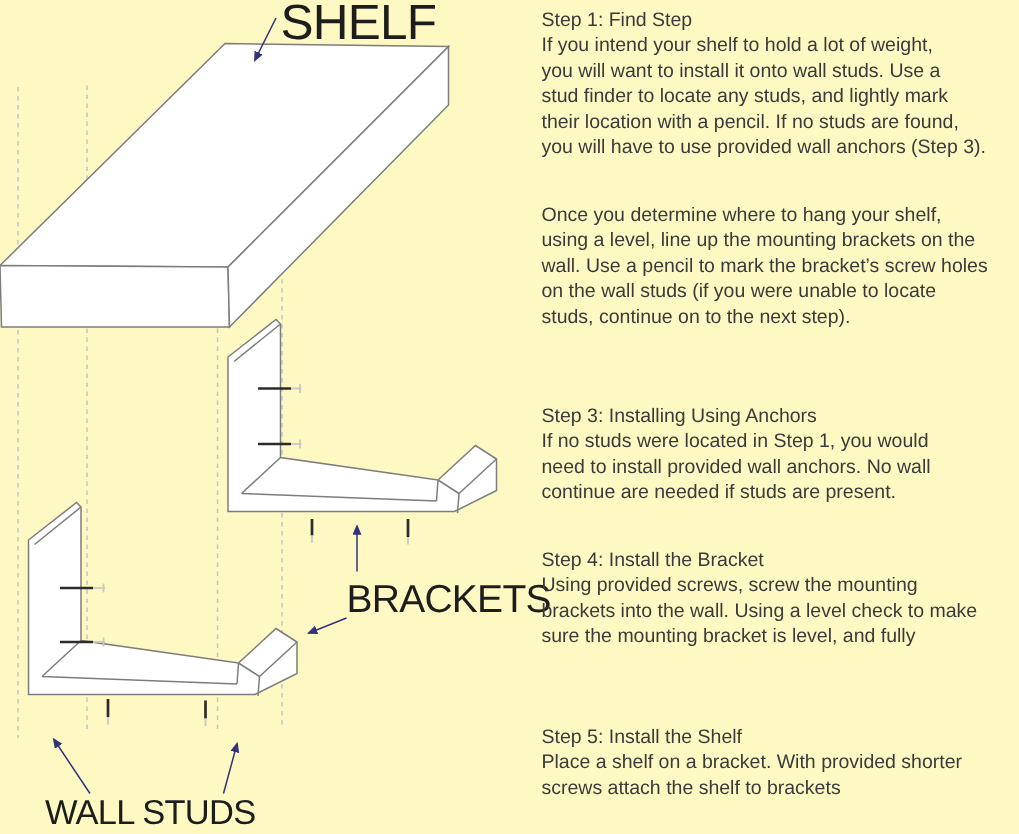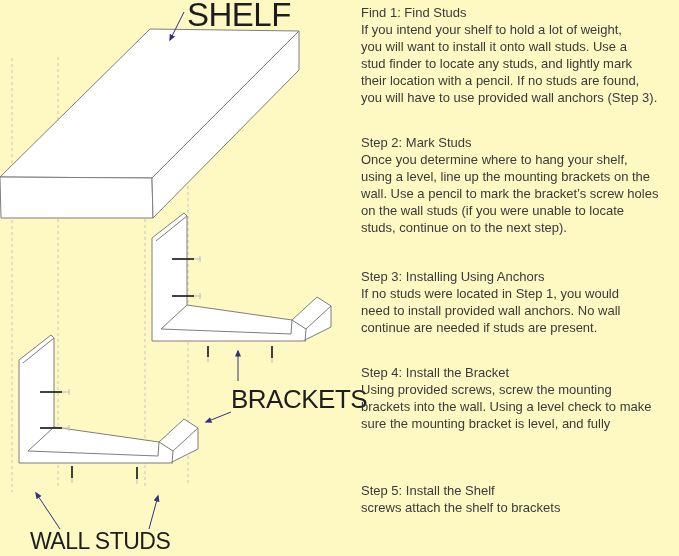--- a/index.html
+++ b/index.html
@@ -84,30 +84,29 @@
       <line class="arrow" x1="60" y1="529" x2="36" y2="493" marker-end="url(#ah)"></line>
       <line class="arrow" x1="149" y1="529" x2="158" y2="496" marker-end="url(#ah)"></line>
     </g>
   </svg>
 
   <div class="dlabel label-shelf">SHELF</div>
   <div class="dlabel label-brackets">BRACKETS</div>
   <div class="dlabel label-wallstuds">WALL STUDS</div>
 
   <div class="step" style="top:4px">
-    <div>Find 1: Find Studs</div>
+    <div>Step 1: Find Step</div>
     <div>If you intend your shelf to hold a lot of weight,</div>
     <div>you will want to install it onto wall studs. Use a</div>
     <div>stud finder to locate any studs, and lightly mark</div>
     <div>their location with a pencil. If no studs are found,</div>
     <div>you will have to use provided wall anchors (Step 3).</div>
   </div>
 
   <div class="step" style="top:134px">
-    <div>Step 2: Mark Studs</div>
     <div>Once you determine where to hang your shelf,</div>
     <div>using a level, line up the mounting brackets on the</div>
     <div>wall. Use a pencil to mark the bracket’s screw holes</div>
     <div>on the wall studs (if you were unable to locate</div>
     <div>studs, continue on to the next step).</div>
   </div>
 
   <div class="step" style="top:268px">
     <div>Step 3: Installing Using Anchors</div>
     <div>If no studs were located in Step 1, you would</div>
@@ -117,16 +116,17 @@
 
   <div class="step" style="top:364px">
     <div>Step 4: Install the Bracket</div>
     <div>Using provided screws, screw the mounting</div>
     <div>brackets into the wall. Using a level check to make</div>
     <div>sure the mounting bracket is level, and fully</div>
   </div>
 
   <div class="step" style="top:482px">
     <div>Step 5: Install the Shelf</div>
+    <div>Place a shelf on a bracket. With provided shorter</div>
     <div>screws attach the shelf to brackets</div>
   </div>
 
 </div>
 
 </body></html>

